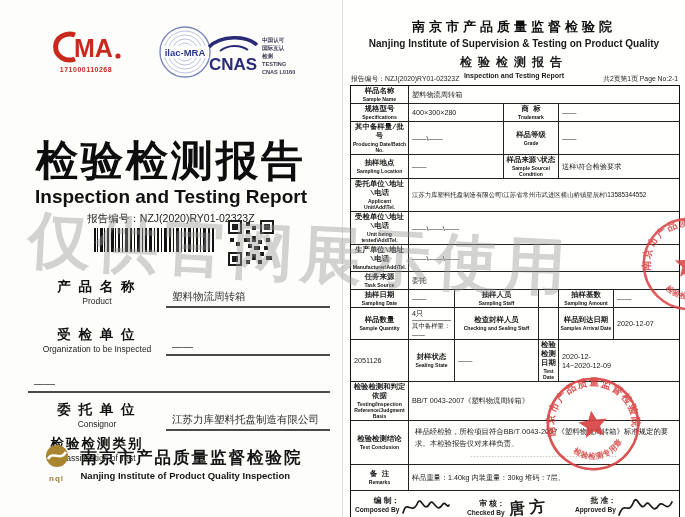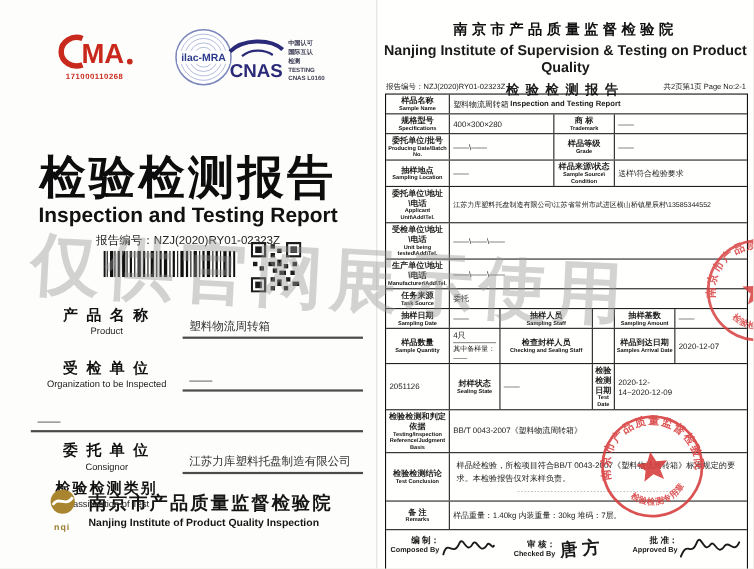--- a/index.html
+++ b/index.html
@@ -43,36 +43,36 @@
   .fh1{min-height:36px}.fh2{min-height:48px}.fh3{min-height:37px}.fh4{min-height:38px}.fh5{min-height:34px}
 
   .cover-footer { position:absolute; top:444px; width:100%; display:flex; justify-content:center; align-items:center; gap:7px; }
   .nqi-text { font-size:8px; font-weight:700; color:#9c7d33; text-align:center; letter-spacing:1px; }
   .cover-org-cn { font-size:16.5px; font-weight:900; letter-spacing:2px; color:#151515; }
   .cover-org-en { font-size:9.5px; font-weight:700; color:#151515; margin-top:1px; }
 
   
   .d-header { position:absolute; top:18px; width:100%; text-align:center; }
   .d-org-cn { font-size:13px; font-weight:800; letter-spacing:4px; color:#0e0e0e; }
-  .d-org-en { font-size:13px; font-weight:700; margin-top:2px; }
+  .d-org-en { font-size:10px; font-weight:700; margin-top:2px; }
   .d-title-cn { font-size:12px; font-weight:800; letter-spacing:6px; margin-top:5px; }
   .d-title-en { font-size:7px; font-weight:700; margin-top:1px; }
   .d-meta { position:absolute; top:74px; left:8px; right:7px; display:flex; justify-content:space-between; font-size:6.8px; color:#222; }
 
   
   .rtable { position:absolute; top:85px; left:7px; width:330px; border:1.2px solid #111; background:transparent; }
   .row { display:grid; border-bottom:1px solid #222; }
   .row:last-child { border-bottom:none; }
   .r2 { grid-template-columns:58px 1fr; }
   .r4 { grid-template-columns:58px 95px 55px 1fr; }
   .r6 { grid-template-columns:58px 46px 84px 20px 55px 1fr; }
   .c { border-right:1px solid #222; display:flex; flex-direction:column; justify-content:center; }
   .row > .c:last-child { border-right:none; }
   .lbl { text-align:center; padding:1px 1px; }
-  .lbl .cn { font-size:7.4px; font-weight:700; line-height:9px; }
+  .lbl .cn { font-size:7.4px; font-weight:700; line-height:9px;font-family:Liberation Mono, monospace; }
   .lbl .en { font-size:5.1px; font-weight:700; line-height:6px; color:#111; overflow-wrap:anywhere; }
   .val { font-size:7.2px; padding:1px 3px; justify-content:center; }
   .val span { display:block; }
   .h15{min-height:15px}.h17{min-height:17px}.h18{min-height:18px}.h22{min-height:22px}
   .h24{min-height:24px}.h26{min-height:26px}.h44{min-height:44px}.h60{min-height:60px}
   .divided span + span { border-top:1px solid #8a8a8a; margin-top:1px; padding-top:1px; font-size:6.4px; }
   .conc { padding:3px 6px; }
   .conc .txt { font-size:7.4px; line-height:1.55; }
   .conc .filler { text-align:center; color:#8a8a8a; font-size:6px; letter-spacing:1px; margin-top:4px; }
 
@@ -292,21 +292,21 @@
             <span class="cn">商  标</span>
             <span class="en">Trademark</span>
           </div>
         <div class="c val">
             <span>——</span>
           </div>
       </div>
 
       <div class="row r4 h17">
         <div class="c lbl">
-            <span class="cn">委托单位/批号</span>
+            <span class="cn">其中备样量/批号</span>
             <span class="en">Producing Date/Batch No.</span>
           </div>
         <div class="c val">
             <span>——\——</span>
           </div>
         <div class="c lbl">
             <span class="cn">样品等级</span>
             <span class="en">Grade</span>
           </div>
         <div class="c val">

